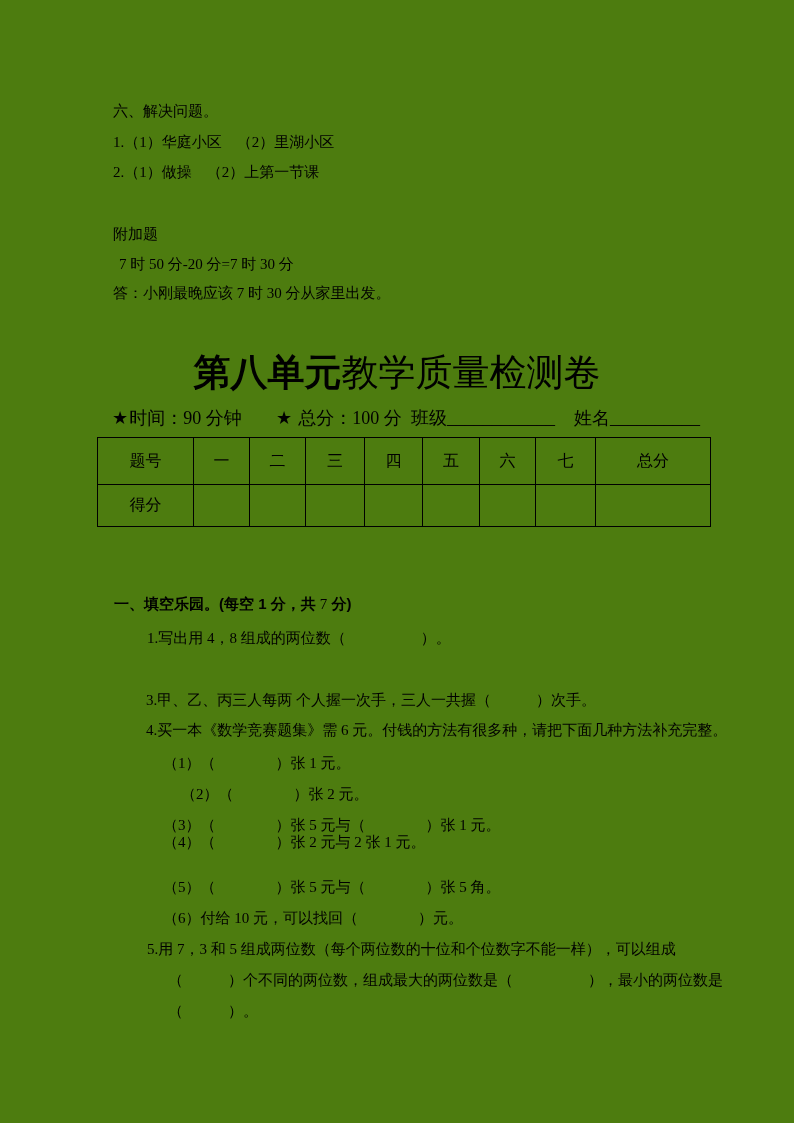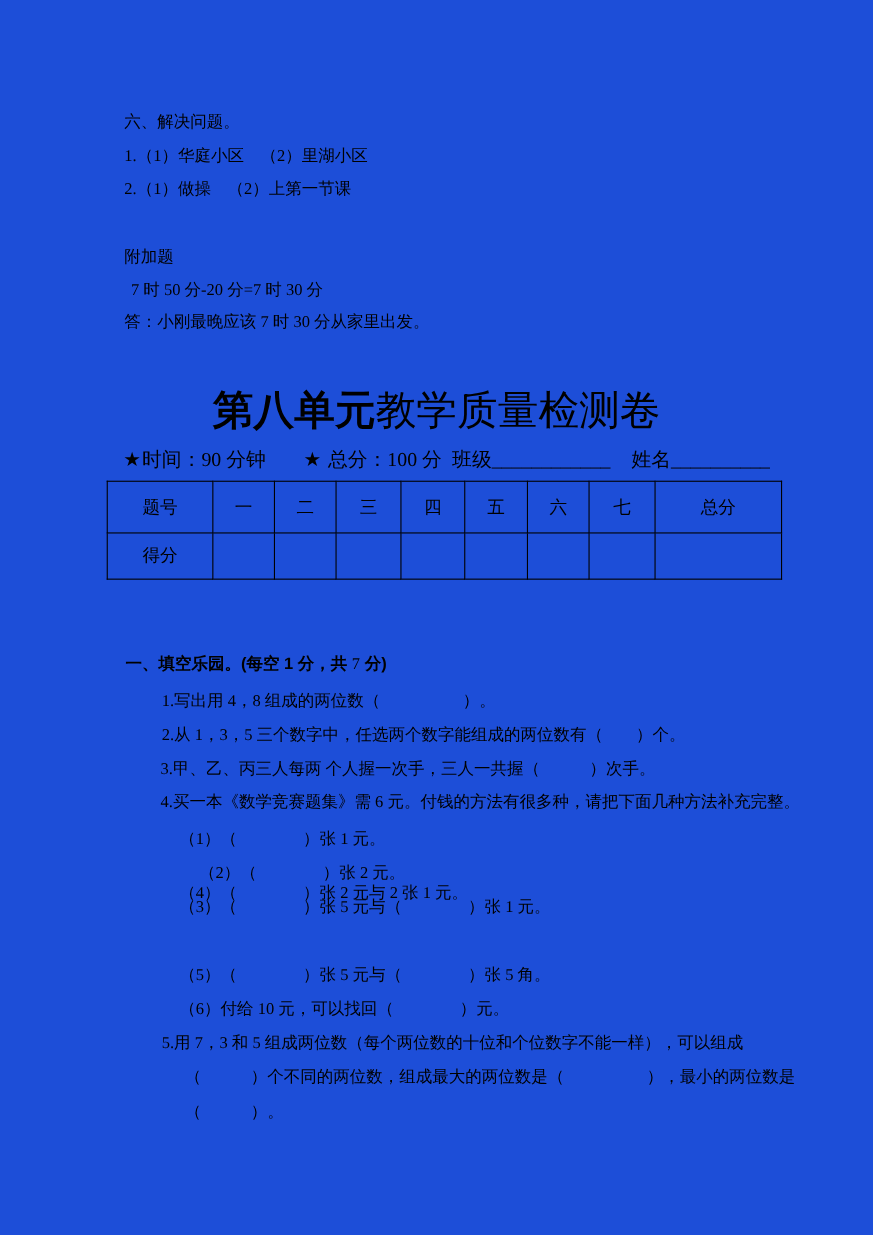--- a/index.html
+++ b/index.html
@@ -1,20 +1,20 @@
 <!DOCTYPE html>
 <html><head>
 <meta charset="utf-8">
 <style>
   html,body { margin:0; padding:0; background:#888; }
   .page {
     position:relative;
     width:794px; height:1123px;
     margin:0 auto;
-    background:#1d4ed8;
+    background:#4d7c0f;
     color:#000;
     font-family:"Liberation Serif","DejaVu Serif",serif;
     overflow:hidden;
   }
   .line {
     position:absolute;
     font-size:15px;
     line-height:20px;
     white-space:nowrap;
     color:#000;
@@ -120,28 +120,27 @@
       <td></td>
     </tr>
   </tbody>
     </table>
 
   <div class="line" style="left:114px; top:594px;">
     <span class="heading-bold">一、填空乐园。(每空 1 分，共 </span><span class="num-light">7</span><span class="heading-bold"> 分)</span>
   </div>
 
   <div class="line" style="left:147px; top:628px;text-align:center;">1.写出用 4，8 组成的两位数（　　　　　）。</div>
-  <div class="line" style="left:147px; top:659px;">2.从 1，3，5 三个数字中，任选两个数字能组成的两位数有（　　）个。</div>
   <div class="line" style="left:146px; top:690px;">3.甲、乙、丙三人每两 个人握一次手，三人一共握（　　　）次手。</div>
   <div class="line" style="left:146px; top:720px;font-family:Liberation Serif, serif;">4.买一本《数学竞赛题集》需 6 元。付钱的方法有很多种，请把下面几种方法补充完整。</div>
 
   <div class="line" style="left:163px; top:753px;">（1）（　　　　）张 1 元。</div>
   <div class="line" style="left:163px; top:784px;margin-left:18px;">（2）（　　　　）张 2 元。</div>
   <div class="line" style="left:163px; top:815px;">（3）（　　　　）张 5 元与（　　　　）张 1 元。</div>
-  <div class="line" style="left:163px; top:802px;text-align:center;">（4）（　　　　）张 2 元与 2 张 1 元。</div>
+  <div class="line" style="left:163px; top:832px;text-align:center;">（4）（　　　　）张 2 元与 2 张 1 元。</div>
   <div class="line" style="left:163px; top:877px;">（5）（　　　　）张 5 元与（　　　　）张 5 角。</div>
   <div class="line" style="left:163px; top:908px;">（6）付给 10 元，可以找回（　　　　）元。</div>
 
   <div class="line" style="left:147px; top:939px;">5.用 7，3 和 5 组成两位数（每个两位数的十位和个位数字不能一样），可以组成</div>
   <div class="line" style="left:168px; top:970px;">（　　　）个不同的两位数，组成最大的两位数是（　　　　　），最小的两位数是</div>
   <div class="line" style="left:168px; top:1001px;">（　　　）。</div>
 
 </div>
 
 </body></html>

